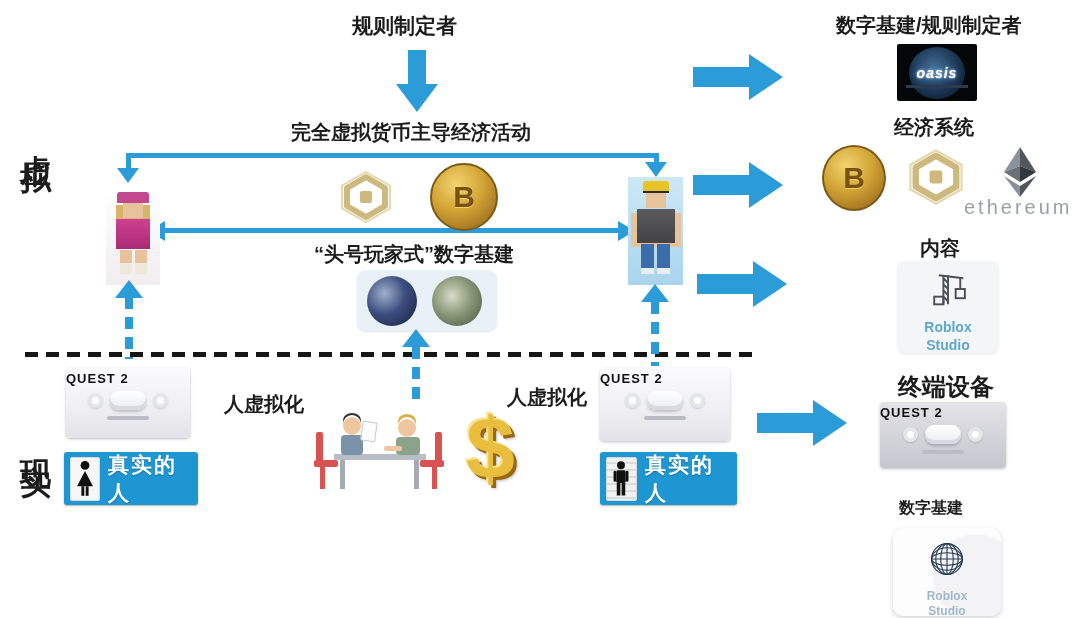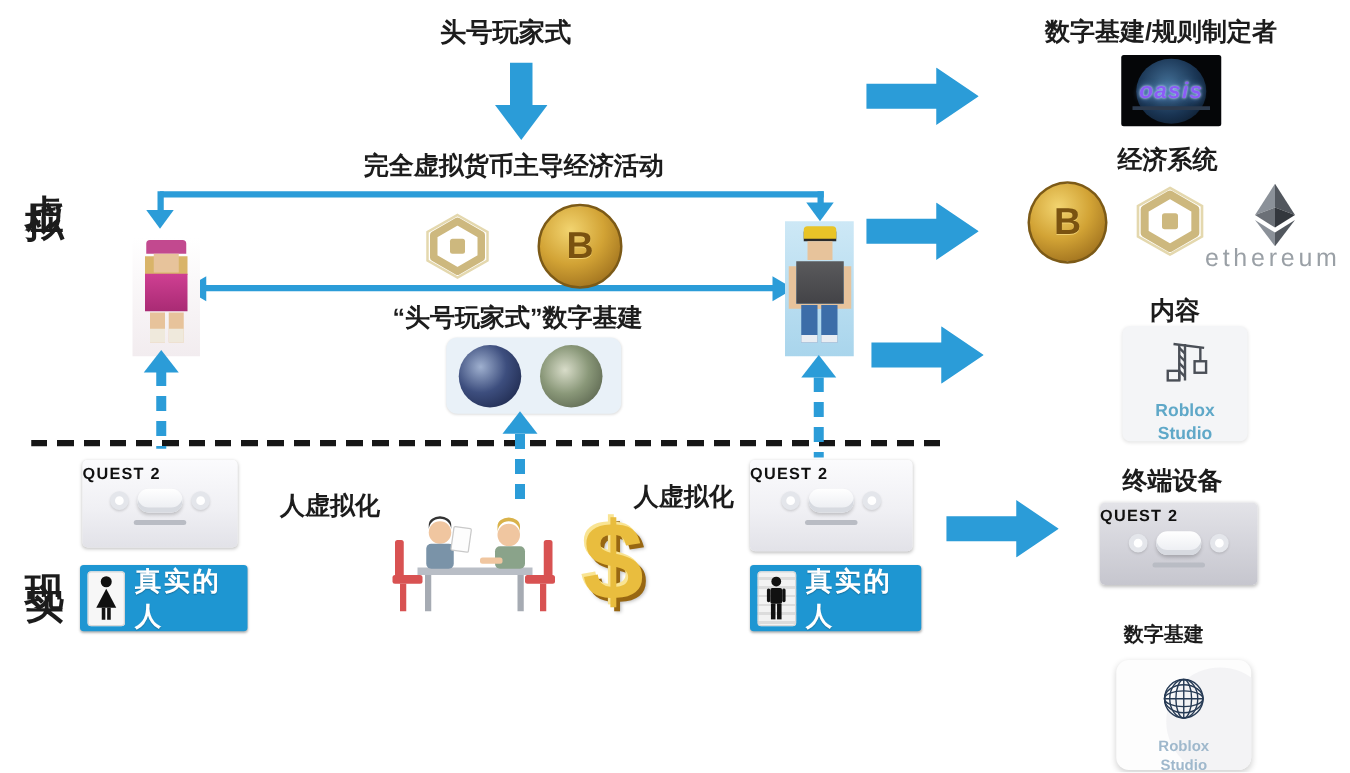--- a/index.html
+++ b/index.html
@@ -61,21 +61,21 @@
 
   .games { position:absolute; background:#e9f1f8; border-radius:9px; box-shadow:0 1px 2px rgba(0,0,0,.12); }
   .gcircle { position:absolute; width:50px; height:50px; border-radius:50%; }
   .g1 { background:radial-gradient(circle at 35% 35%, #9fb0cf 0%, #3d4e7e 45%, #141d3d 100%); }
   .g2 { background:radial-gradient(circle at 40% 40%, #d8dcc9 0%, #8a9879 45%, #49523f 100%); }
 
   .oasis { position:absolute; background:#050608; border-radius:2px; overflow:hidden;
     display:flex; align-items:center; justify-content:center; }
   .oasis .globe { position:absolute; width:56px; height:52px; border-radius:50%;
     background:radial-gradient(circle at 45% 40%, #4a7ba6 0%, #1c3a5c 55%, #07101d 100%); opacity:.9; }
-  .oasis .otext { position:relative; color:#8b5cf6; font-size:18px; font-weight:bold; font-style:italic;
+  .oasis .otext { position:relative; color:#ffffff; font-size:14px; font-weight:bold; font-style:italic;
     letter-spacing:1px; text-shadow:0 0 6px #79b4ff,0 0 2px #fff; }
   .oasis .obar { position:absolute; bottom:13px; width:62px; height:3px; background:#2c3a4d; }
 
   .panelcard { position:absolute; background:#f4f5f7; border-radius:6px; text-align:center;
     box-shadow:0 1px 3px rgba(0,0,0,.10); }
   .brandtext { font-weight:bold; line-height:1.25; }
 
   .cloudcard { position:absolute; background:#fdfdfd; border-radius:10px; text-align:center;
     box-shadow:0 2px 5px rgba(0,0,0,.18); overflow:hidden; }
   .cloudcard .disc { position:absolute; right:-18px; top:6px; width:86px; height:86px; border-radius:50%;
@@ -87,21 +87,21 @@
     text-shadow:-2px -2px 0 #f9e493, 3px 3px 0 #986712, 4px 4px 3px rgba(0,0,0,.25); }
 </style>
 </head>
 <body>
 
 <div id="stage">
 
   <div class="lbl vlabel" style="left:14px; top:130px;">虚拟</div>
   <div class="lbl vlabel" style="left:14px; top:435px;">现实</div>
 
-  <div class="lbl" style="left:352px; top:12px; font-size:21px;">头号玩家式</div>
+  <div class="lbl" style="left:352px; top:12px; font-size:21px;">规则制定者</div>
   <div class="bigarrow" style="left:396px; top:50px;">
     <svg width="42" height="62" viewBox="0 0 42 62">
         <polygon points="12,0 30,0 30,34 42,34 21,62 0,34 12,34" fill="#2b9cd8"></polygon>
       </svg>
   </div>
   <div class="lbl" style="left:291px; top:119px; font-size:20px;">完全虚拟货币主导经济活动</div>
 
   <div class="hline blue" style="left:128px; top:153px; width:531px; height:5px;"></div>
   <div class="vline blue" style="left:126px; top:153px; width:5px; height:16px;"></div>
   <div class="tri" style="left:117px; top:168px; border-left:11px solid transparent; border-right:11px solid transparent; border-top:15px solid #2b9cd8;"></div>
@@ -296,21 +296,21 @@
         <rect x="40" y="26" width="12" height="12"></rect>
         <rect x="12" y="36" width="12" height="10"></rect>
       </g>
     </svg>
     <div class="brandtext" style="font-size:14px; color:#5fa8c8; margin-top:6px;">
       <div>Roblox</div>
       <div>Studio</div>
     </div>
   </div>
 
-  <div class="lbl" style="left:898px; top:371px; font-size:20px;">终端设备</div>
+  <div class="lbl" style="left:898px; top:371px; font-size:24px;">终端设备</div>
   <div class="vrcard dark" style="left:880px; top:402px; width:126px; height:66px;">
     <div class="vr-title">QUEST 2</div>
     <div class="vr-row">
       <div class="vr-ctrl"></div>
       <div class="vr-hmd"></div>
       <div class="vr-ctrl"></div>
     </div>
     <div class="vr-fineprint"></div>
   </div>
 

